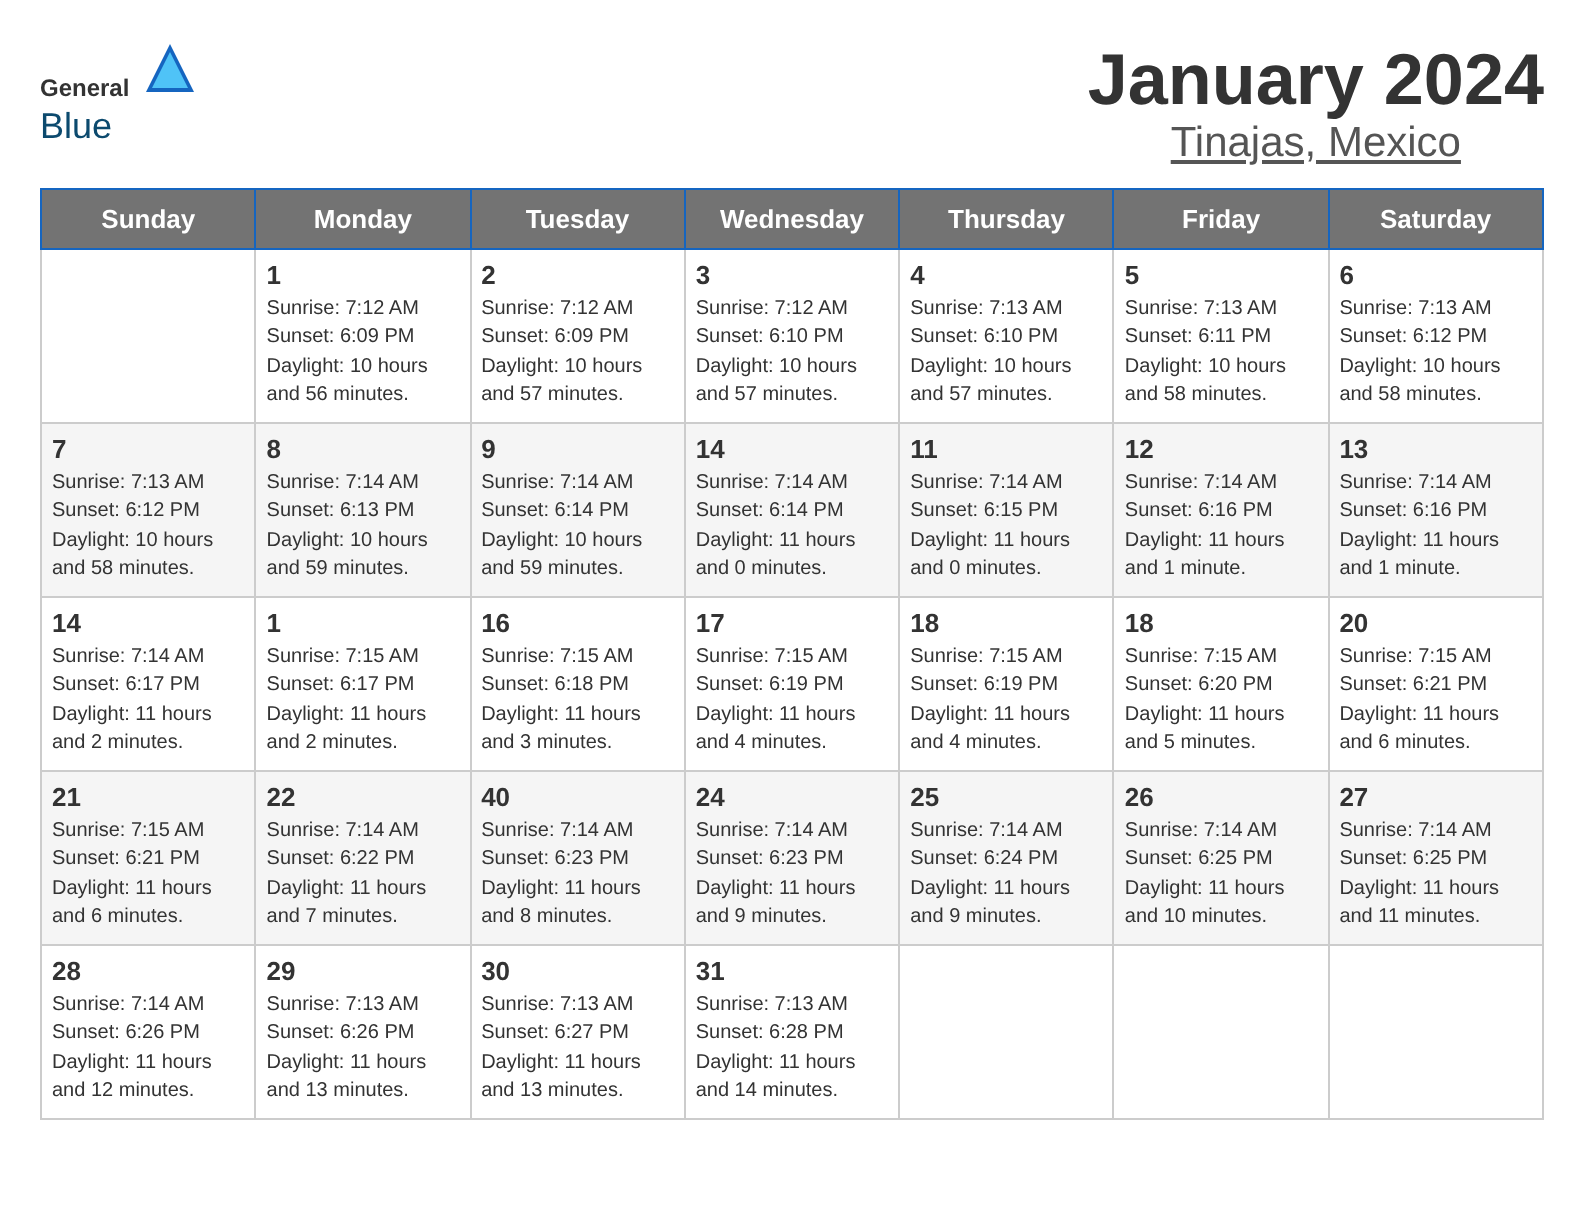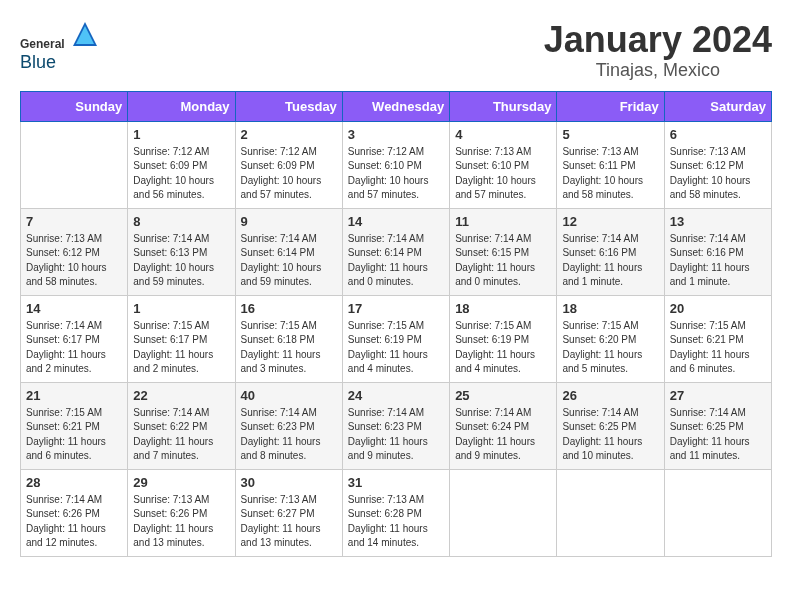--- a/index.html
+++ b/index.html
@@ -38,35 +38,36 @@
     .title-block {
       text-align: center;
     }
     .month-title {
       font-size: 36px;
       font-weight: bold;
       color: #333;
       line-height: 1.1;
     }
     .location-title {
-      font-size: 18px;
+      font-size: 21px;
       color: #555;
+      text-decoration: underline;
     }
     .calendar-table {
       width: 100%;
       border-collapse: collapse;
       border: 1px solid #ccc;
     }
     .calendar-table th {
-      background-color: #8b5cf6;
+      background-color: #737373;
       color: #fff;
       font-size: 13px;
       font-weight: bold;
       padding: 7px 5px;
-      text-align: right;
+      text-align: center;
       border: 1px solid #1565c0;
     }
     .calendar-table td {
       vertical-align: top;
       padding: 5px;
       border: 1px solid #ccc;
       width: calc(100% / 7);
       min-height: 90px;
       font-size: 10.5px;
       color: #333;

